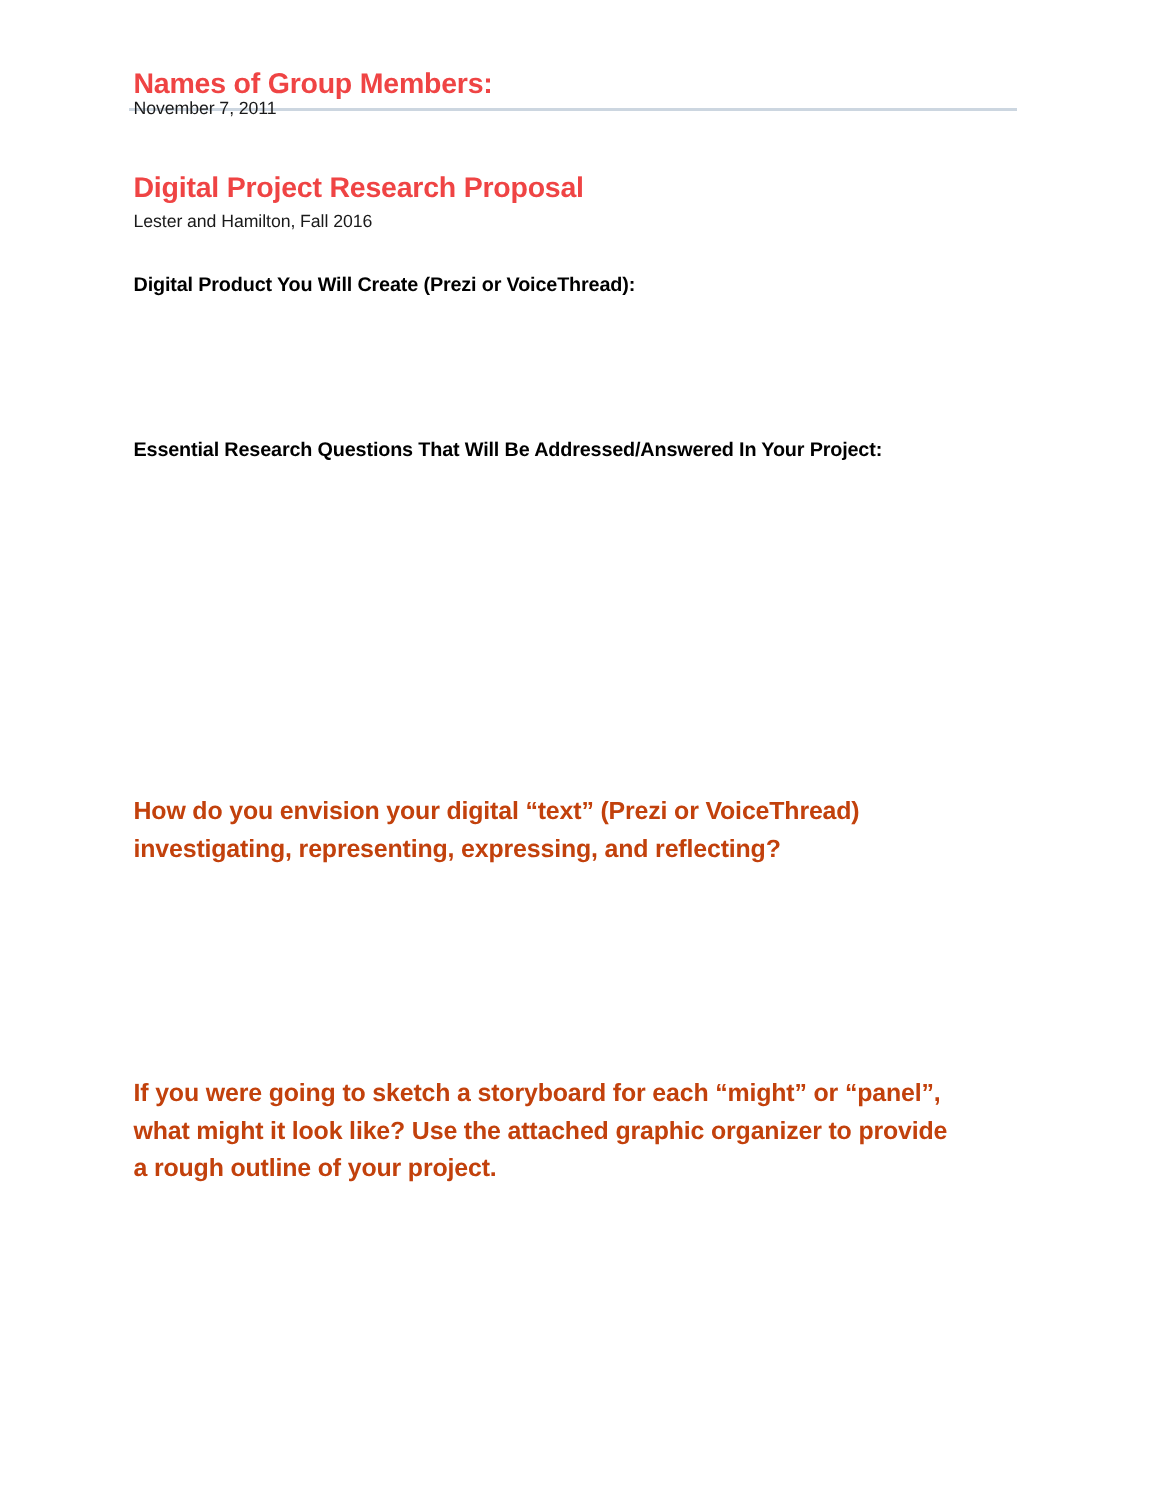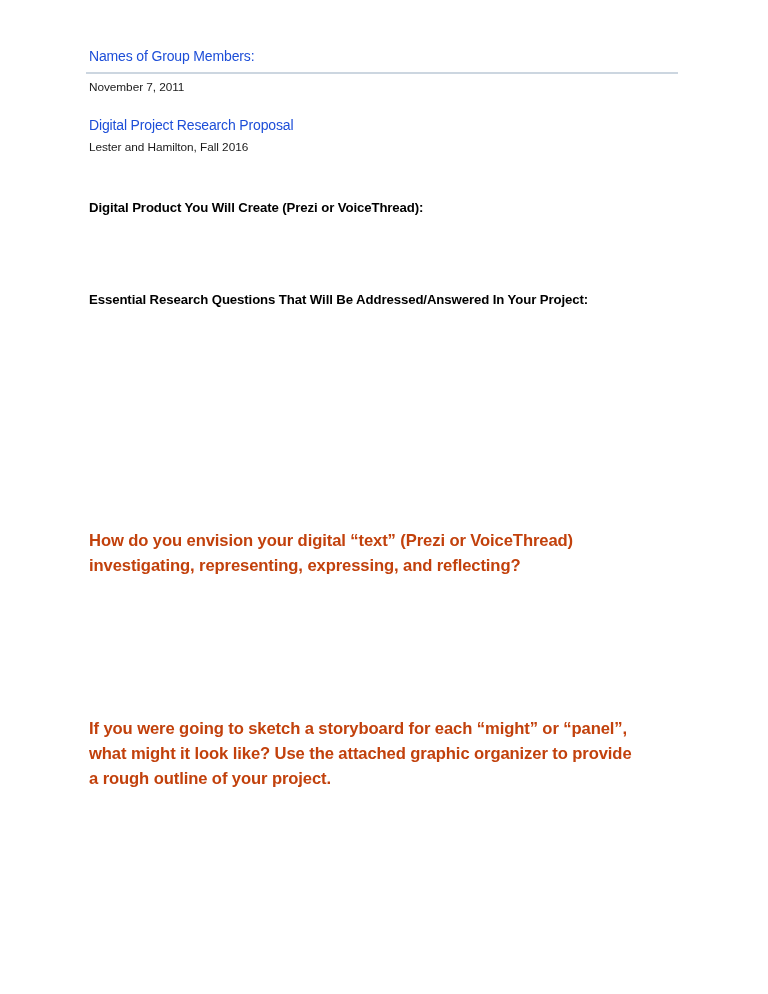--- a/index.html
+++ b/index.html
@@ -20,26 +20,26 @@
     width: 768px;
     height: 994px;
     margin: 0 auto;
     background: #ffffff;
     overflow: hidden;
     box-sizing: border-box;
   }
 
   
   .title-heading {
-    font-size: 14px;
-    font-weight: normal;
+    font-size: 19px;
+    font-weight: bold;
     line-height: 21px;
     letter-spacing: -0.15px;
     margin: 0;
-    color: #1d4ed8;
+    color: #ef4444;
     white-space: nowrap;
   }
 
   .meta-line {
     font-size: 11.8px;
     font-weight: normal;
     line-height: 16px;
     letter-spacing: -0.05px;
     margin: 0;
     color: #1a1a1a;
@@ -71,24 +71,24 @@
     width: 592px;
     height: 2px;
     background: #ccd6e0;
     border: 0;
     margin: 0;
     padding: 0;
   }
 
   
   .at-names        { position: absolute; left: 89px; top: 46px;  width: 592px; }
-  .at-date         { position: absolute; left: 89px; top: 79px;  width: 592px; }
+  .at-date         { position: absolute; left: 89px; top: 64px;  width: 592px; }
   .at-doctitle     { position: absolute; left: 89px; top: 115px; width: 592px; }
   .at-byline       { position: absolute; left: 89px; top: 139px; width: 592px; }
-  .at-section-1    { position: absolute; left: 89px; top: 199px; width: 600px; }
+  .at-section-1    { position: absolute; left: 89px; top: 181px; width: 600px; }
   .at-section-2    { position: absolute; left: 89px; top: 291px; width: 600px; }
   .at-prompt-1     { position: absolute; left: 89px; top: 528px; width: 592px; }
   .at-prompt-2     { position: absolute; left: 89px; top: 716px; width: 595px; }
 
   
   .answer-space {
     position: absolute;
     left: 89px;
     width: 592px;
     background: transparent;

